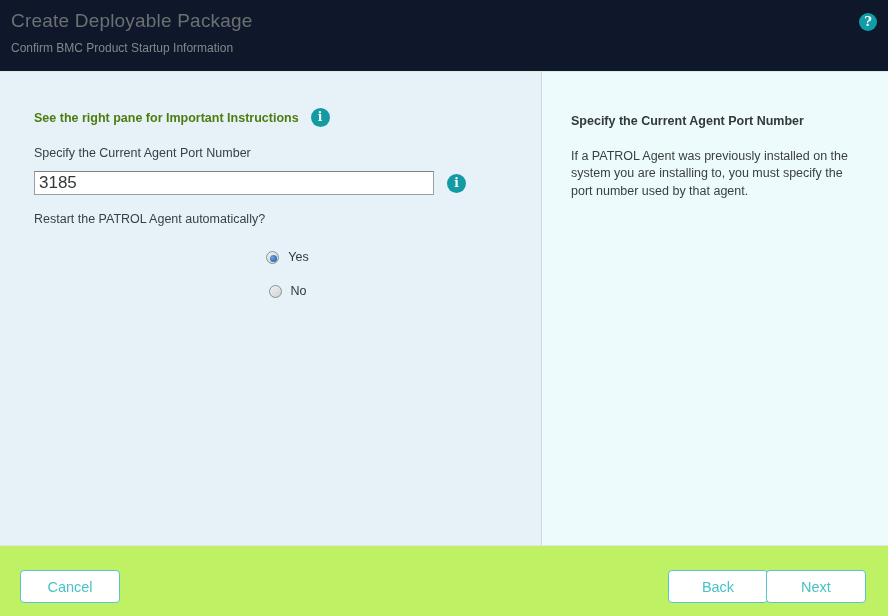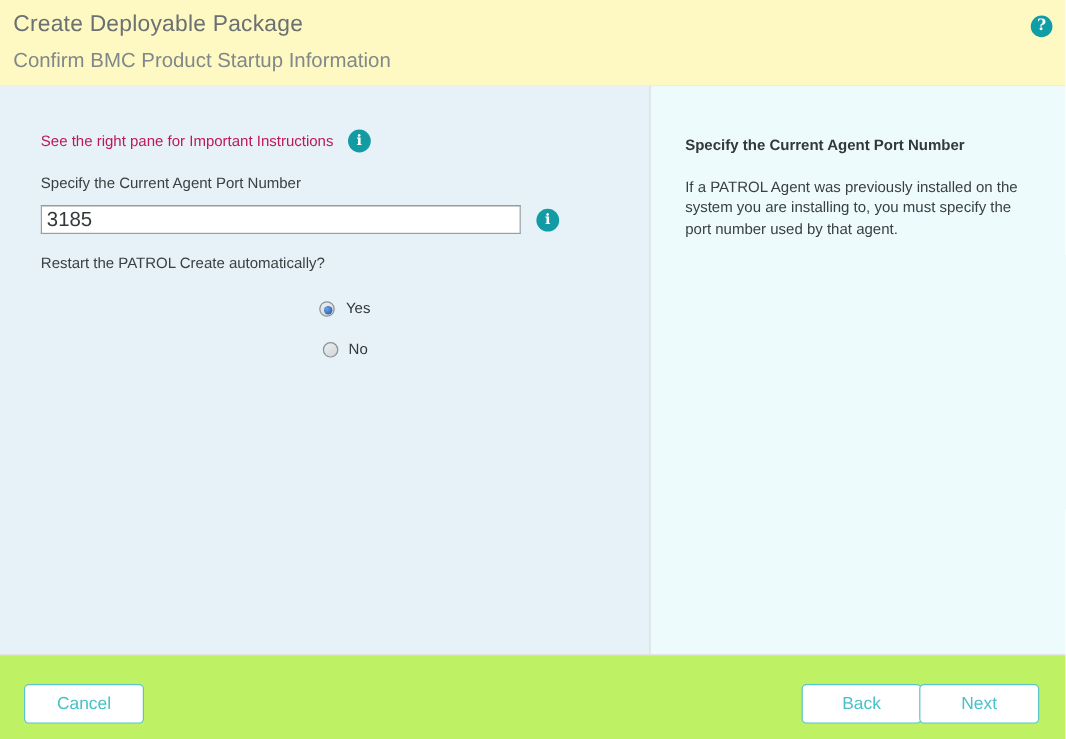--- a/index.html
+++ b/index.html
@@ -8,33 +8,33 @@
     font-family: "Liberation Sans", "DejaVu Sans", sans-serif;
     background: #ffffff;
     color: #3a3f41;
     overflow: hidden;
     position: relative;
   }
 
   
   .header {
     height: 71px;
-    background: #fef9c3;
+    background: #0f172a;
     padding: 10px 12px 0 11px;
     position: relative;
   }
   .page-title {
     font-size: 19px;
     color: #6b7072;
     font-weight: 400;
     letter-spacing: 0.2px;
   }
   .page-subtitle {
     margin-top: 9px;
-    font-size: 17px;
+    font-size: 12px;
     color: #81888a;
   }
   .help-icon {
     position: absolute;
     top: 13px;
     right: 11px;
     width: 18px;
     height: 18px;
     border-radius: 50%;
     background: #0f9ea6;
@@ -73,22 +73,22 @@
 
   
   .instruction-row {
     display: flex;
     align-items: center;
     gap: 12px;
     margin-bottom: 19px;
   }
   .instruction-label {
     font-size: 12.5px;
-    font-weight: 400;
-    color: #be185d;
+    font-weight: 700;
+    color: #4d7c0f;
   }
   .info-icon {
     width: 19px;
     height: 19px;
     border-radius: 50%;
     background: #139ba3;
     color: #ffffff;
     font-size: 12px;
     font-weight: 700;
     line-height: 19px;
@@ -211,21 +211,21 @@
       <span class="info-icon">i</span>
     </div>
 
     <div class="field-label">Specify the Current Agent Port Number</div>
 
     <div class="input-row">
       <input class="port-input" type="text" value="3185" style="">
       <span class="info-icon">i</span>
     </div>
 
-    <div class="question-label">Restart the PATROL Create automatically?</div>
+    <div class="question-label">Restart the PATROL Agent automatically?</div>
 
     <div class="radio-row">
       <span class="radio-circle selected"></span>
       <span class="radio-label">Yes</span>
     </div>
 
     <div class="radio-row">
       <span class="radio-circle"></span>
       <span class="radio-label">No</span>
     </div>

